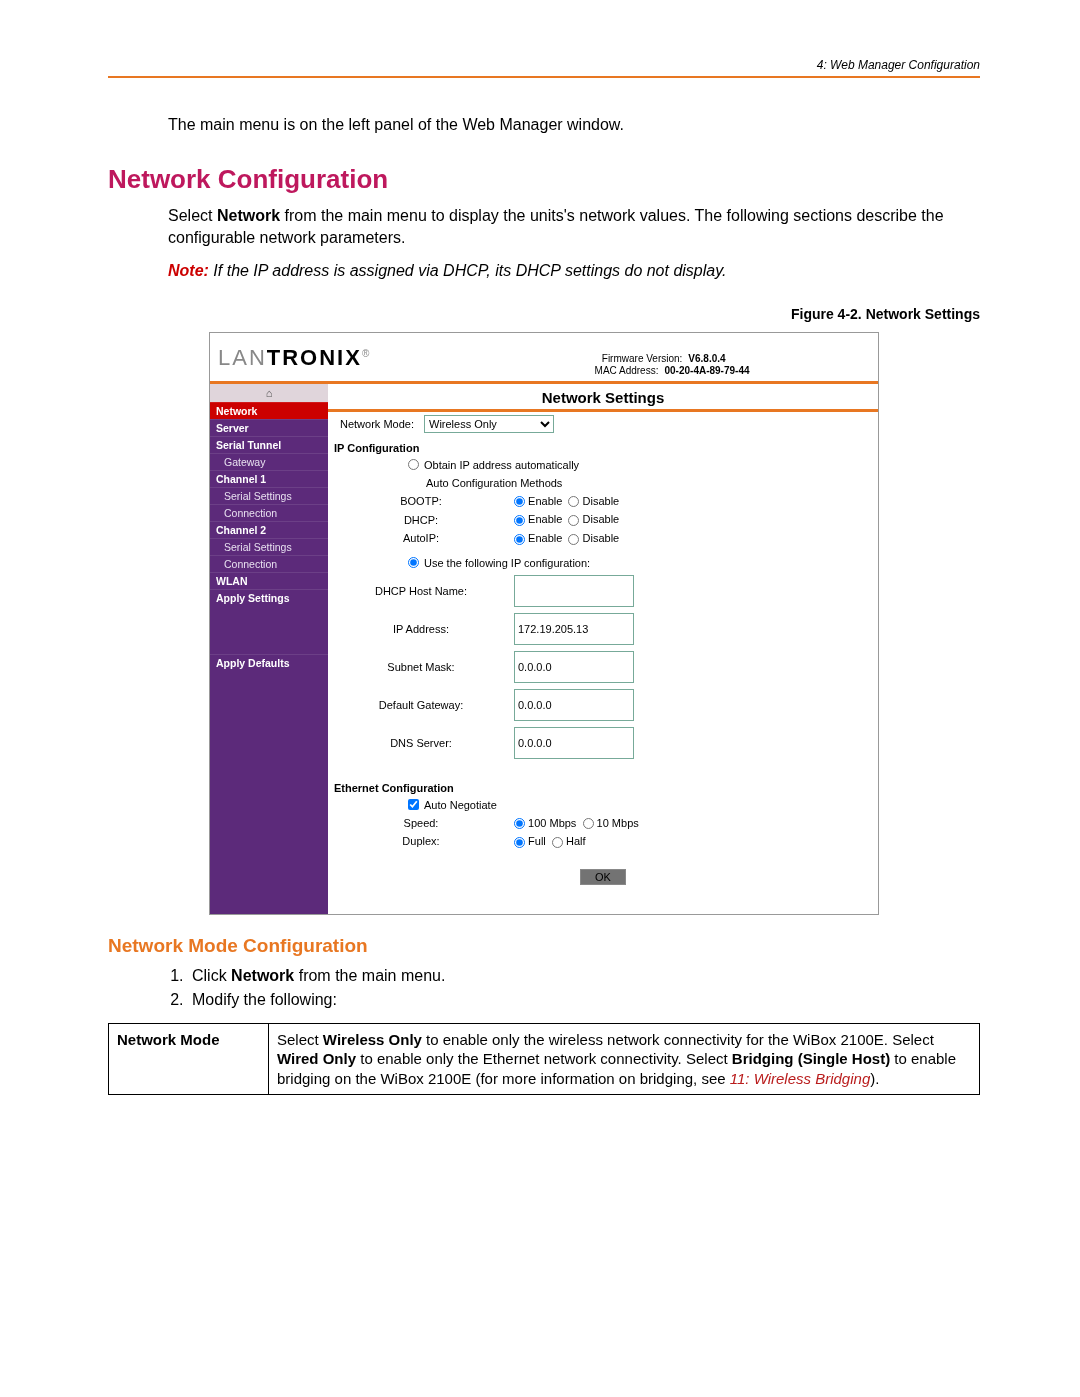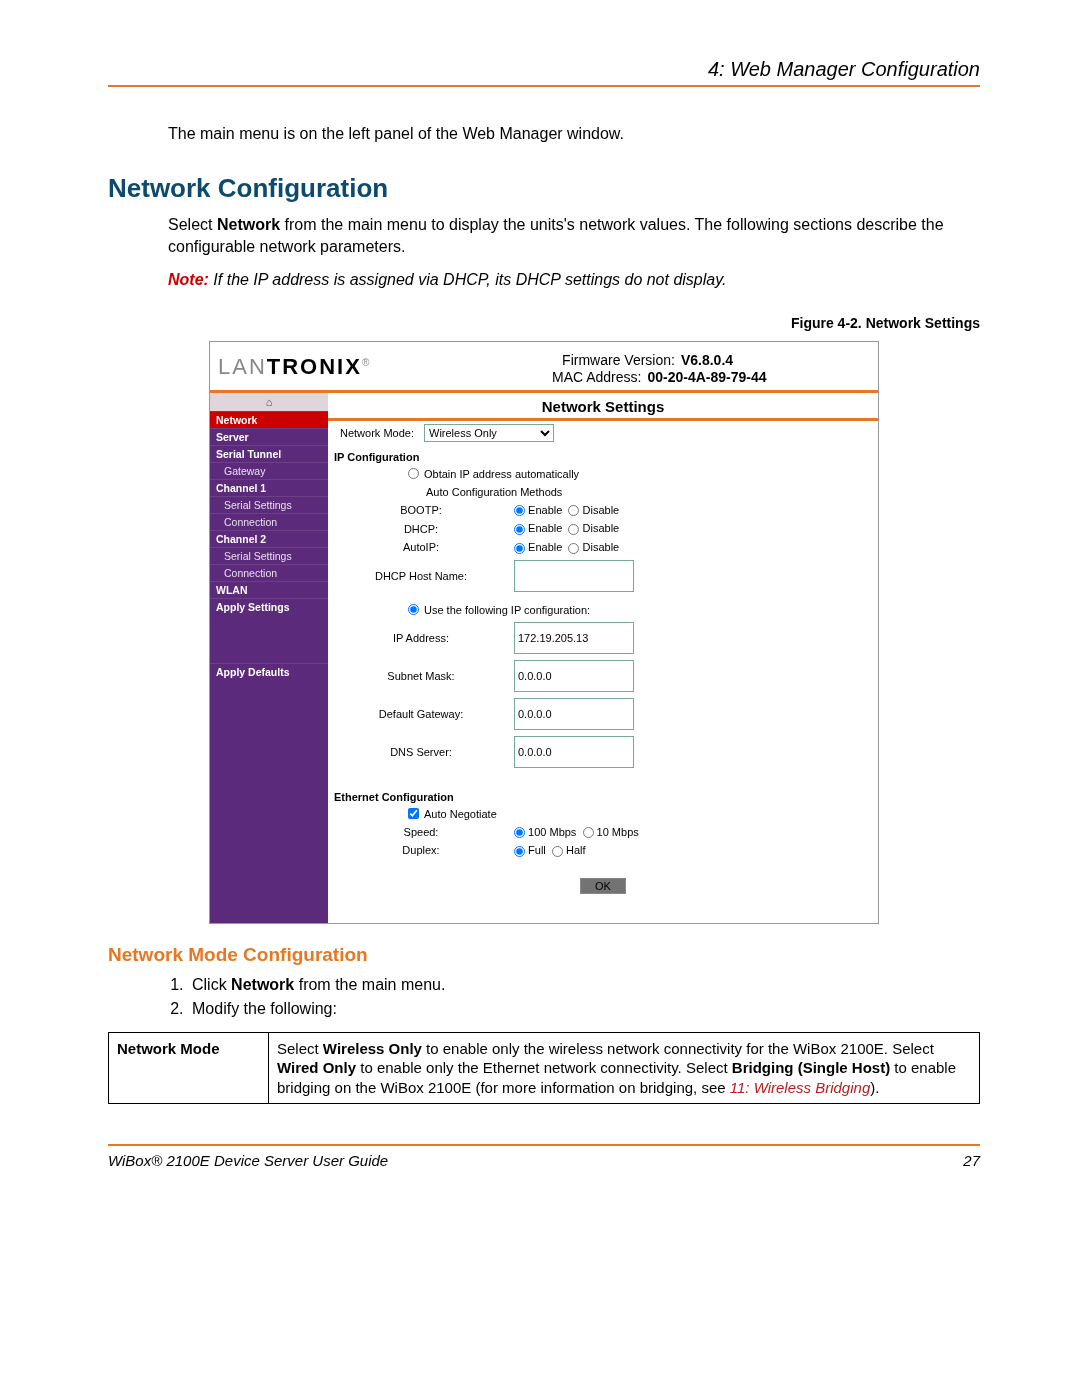--- a/index.html
+++ b/index.html
@@ -9,31 +9,31 @@
     margin: 0 auto;
     color: #000;
     background: #fff;
   }
   .page {
     padding: 58px 100px 40px 108px;
   }
   .header-line {
     text-align: right;
     font-style: italic;
-    font-size: 20px;
+    font-size: 12px;
     color: #000;
     padding-bottom: 4px;
     border-bottom: 2px solid #e87722;
   }
   .intro-text {
     margin: 38px 0 30px 60px;
     font-size: 16px;
   }
   h1.section {
-    color: #0c4a6e;
+    color: #be185d;
     font-size: 26px;
     font-weight: bold;
     margin: 24px 0 10px 0;
   }
   h2.subsection {
     color: #e87722;
     font-size: 19px;
     font-weight: bold;
     margin: 20px 0 8px 0;
   }
@@ -67,21 +67,21 @@
     padding: 12px 8px 10px 8px;
     font-family: Arial, sans-serif;
     font-size: 22px;
     letter-spacing: 2px;
     color: #888;
     font-weight: 300;
   }
   .shot-logo b { color: #000; font-weight: 700; }
   .shot-meta {
     flex: 1;
-    font-size: 14px;
+    font-size: 10px;
     text-align: center;
     padding-bottom: 4px;
   }
   .shot-meta .row { margin: 1px 0; }
   .shot-meta .lbl { display:inline-block; width:120px; text-align:right; }
   .shot-meta .val { font-weight: bold; margin-left: 6px; }
   .shot-body { display: flex; border-top: 3px solid #e87722; }
   .shot-sidebar {
     width: 118px;
     background: #5c2a7a;
@@ -257,28 +257,28 @@
             &nbsp;<input type="radio" class="radio" style=""> <span>Disable</span>
           </div>
         </div>
         <div class="sm-row">
             <div class="sm-label">AutoIP:</div>
           <div class="sm-val">
             <input type="radio" class="radio" checked="" style=""> <span>Enable</span>
             &nbsp;<input type="radio" class="radio" style=""> <span>Disable</span>
           </div>
         </div>
-        <div class="sm-row">
-            <div class="sm-label">DHCP Host Name:</div>
-          <div class="sm-val"><input class="mini-text" style=""></div>
-        </div>
-
         <div class="sm-row sm-indent" style="margin-top:6px">
           <input type="radio" class="radio" checked="" style="">
           <span style="margin-left:5px">Use the following IP configuration:</span>
+        </div>
+
+        <div class="sm-row">
+            <div class="sm-label">DHCP Host Name:</div>
+          <div class="sm-val"><input class="mini-text" style=""></div>
         </div>
 
         <div class="sm-row">
             <div class="sm-label">IP Address:</div>
           <div class="sm-val"><input class="mini-text" value="172.19.205.13" style=""></div>
           </div>
         <div class="sm-row">
             <div class="sm-label">Subnet Mask:</div>
           <div class="sm-val"><input class="mini-text" value="0.0.0.0" style=""></div>
           </div>
@@ -332,18 +332,14 @@
     <tbody>
         <tr>
       <td class="key">Network Mode</td>
       <td>
         <span>Select </span><b>Wireless Only</b><span> to enable only the wireless network connectivity for the WiBox 2100E. Select </span><b>Wired Only</b><span> to enable only the Ethernet network connectivity. Select </span><b>Bridging (Single Host)</b><span> to enable bridging on the WiBox 2100E (for more information on bridging, see </span><span class="ref-link">11: Wireless Bridging</span><span>).</span>
       </td>
     </tr>
   </tbody>
     </table>
 
-  <div class="footer">
-    <span>WiBox® 2100E Device Server User Guide</span>
-    <span>27</span>
-  </div>
 
 </div>
 
 </body></html>

